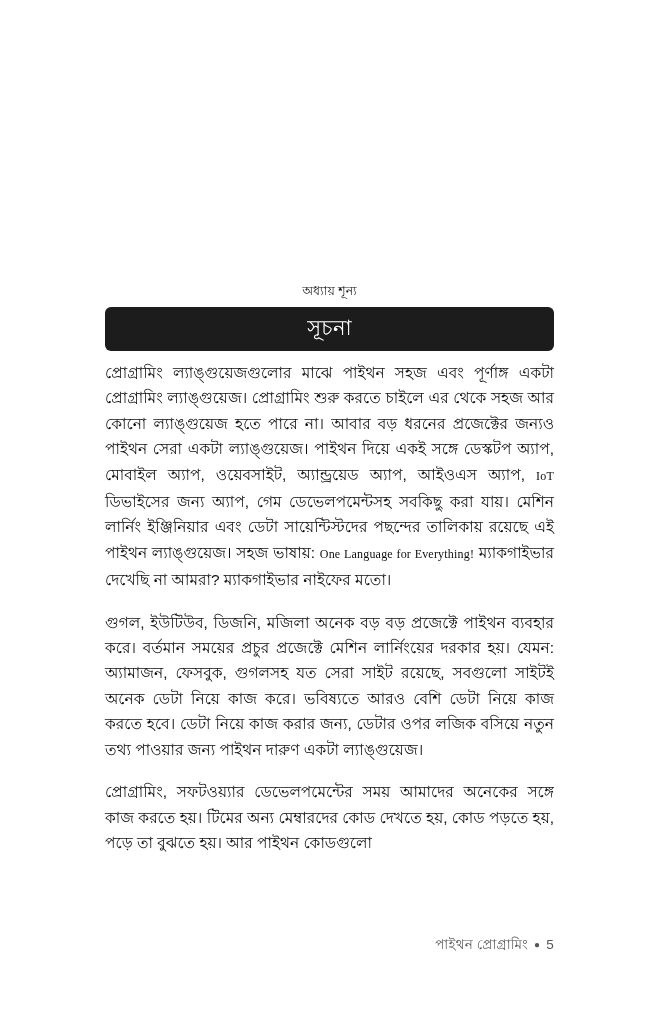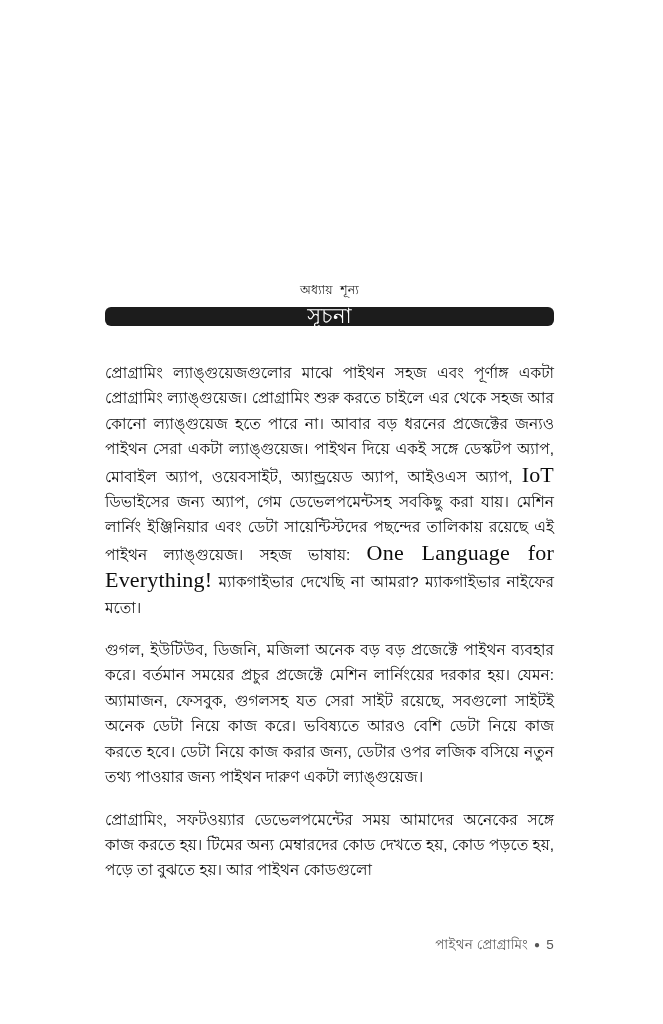--- a/index.html
+++ b/index.html
@@ -29,30 +29,30 @@
   .chapter-label {
     position: absolute;
     left: 105px;
     top: 283px;
     width: 449px;
     text-align: center;
     font-size: 12.5px;
     line-height: 16px;
     letter-spacing: 0.1px;
     color: #1a1a1a;
-    font-family: Liberation Mono, monospace;
+    font-family: Liberation Serif, serif;
   }
 
   
   .title-banner {
     position: absolute;
     left: 105px;
     top: 307px;
     width: 449px;
-    height: 19px;
+    height: 44px;
     background: #1c1c1c;
     border-radius: 6px;
     display: flex;
     align-items: center;
     justify-content: center;
   }
 
   .title-banner .banner-title {
     color: #ffffff;
     font-size: 21px;
@@ -82,21 +82,21 @@
     font-weight: 400;
   }
 
   .body-copy p:last-child {
     margin-bottom: 8px;
   }
 
   
   .latin {
     font-family: "Liberation Serif", "DejaVu Serif", serif;
-    font-size: 22px;
+    font-size: 12px;
     letter-spacing: 0.2px;
   }
 
   
   .page-footer {
     position: absolute;
     left: 105px;
     top: 936px;
     width: 449px;
     text-align: right;

